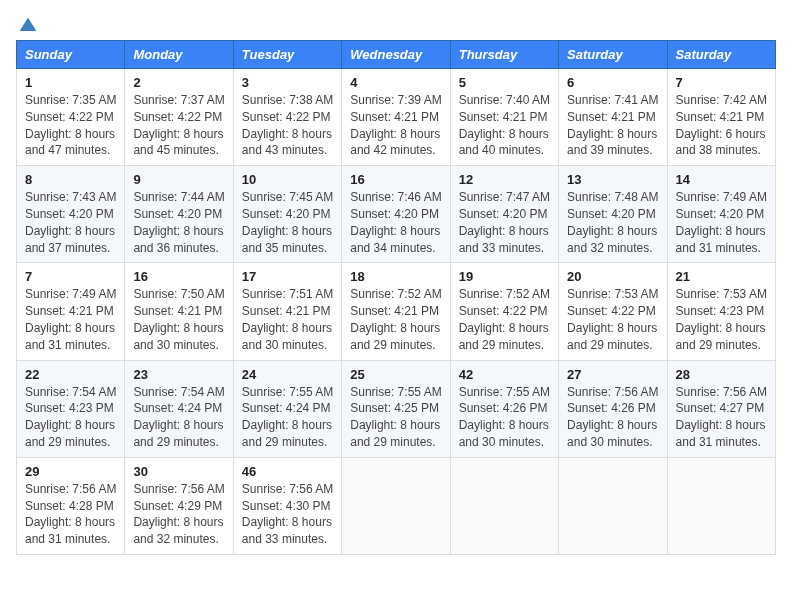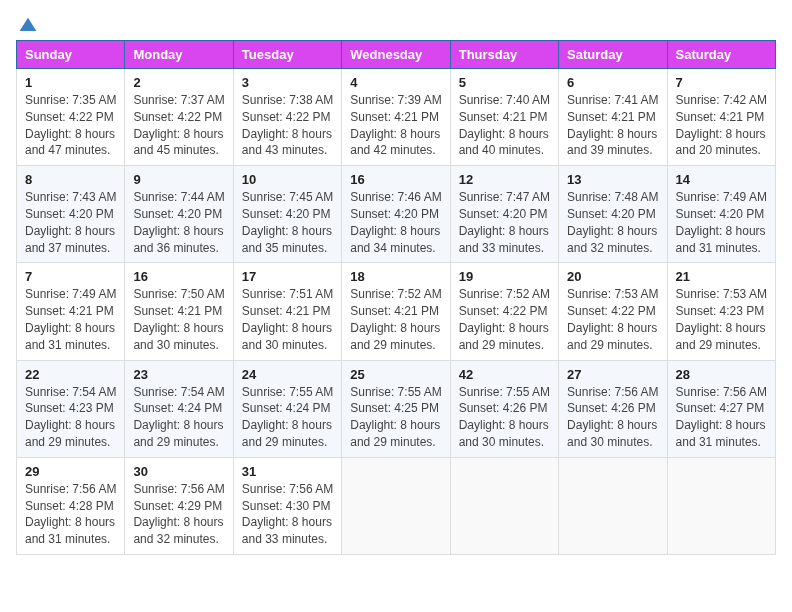--- a/index.html
+++ b/index.html
@@ -46,27 +46,28 @@
     .subtitle {
       font-size: 14px;
       color: #555;
     }
     .calendar {
       width: 100%;
       border-collapse: collapse;
       margin-top: 6px;
     }
     .calendar th {
-      background-color: #d946ef;
+      background-color: #3b82f6;
       color: white;
       text-align: left;
       padding: 6px 8px;
       font-size: 13px;
       font-weight: bold;
       border: 1px solid #2a6aaa;
+      font-style: italic;
     }
     .calendar td {
       vertical-align: top;
       padding: 6px 8px;
       border: 1px solid #ddd;
       font-size: 11px;
       color: #333;
       width: 14.28%;
       min-height: 90px;
       background: #fff;
@@ -174,21 +175,21 @@
           <span>Sunrise: 7:41 AM</span><br>
           <span>Sunset: 4:21 PM</span><br>
           <span>Daylight: 8 hours and 39 minutes.</span>
         </div>
       </td>
         <td>
         <span class="day-number">7</span>
         <div class="day-info">
           <span>Sunrise: 7:42 AM</span><br>
           <span>Sunset: 4:21 PM</span><br>
-          <span>Daylight: 8 hours and 20 minutes.</span>
+          <span>Daylight: 6 hours and 38 minutes.</span>
         </div>
       </td>
       </tr>
       <tr>
         <td>
         <span class="day-number">8</span>
         <div class="day-info">
           <span>Sunrise: 7:43 AM</span><br>
           <span>Sunset: 4:20 PM</span><br>
           <span>Daylight: 8 hours and 37 minutes.</span>
@@ -370,21 +371,21 @@
       </td>
         <td>
         <span class="day-number">30</span>
         <div class="day-info">
           <span>Sunrise: 7:56 AM</span><br>
           <span>Sunset: 4:29 PM</span><br>
           <span>Daylight: 8 hours and 32 minutes.</span>
         </div>
       </td>
         <td>
-        <span class="day-number">31</span>
+        <span class="day-number">46</span>
         <div class="day-info">
           <span>Sunrise: 7:56 AM</span><br>
           <span>Sunset: 4:30 PM</span><br>
           <span>Daylight: 8 hours and 33 minutes.</span>
         </div>
       </td>
         <td class="empty-cell"></td>
         <td class="empty-cell"></td>
         <td class="empty-cell"></td>
         <td class="empty-cell"></td>

